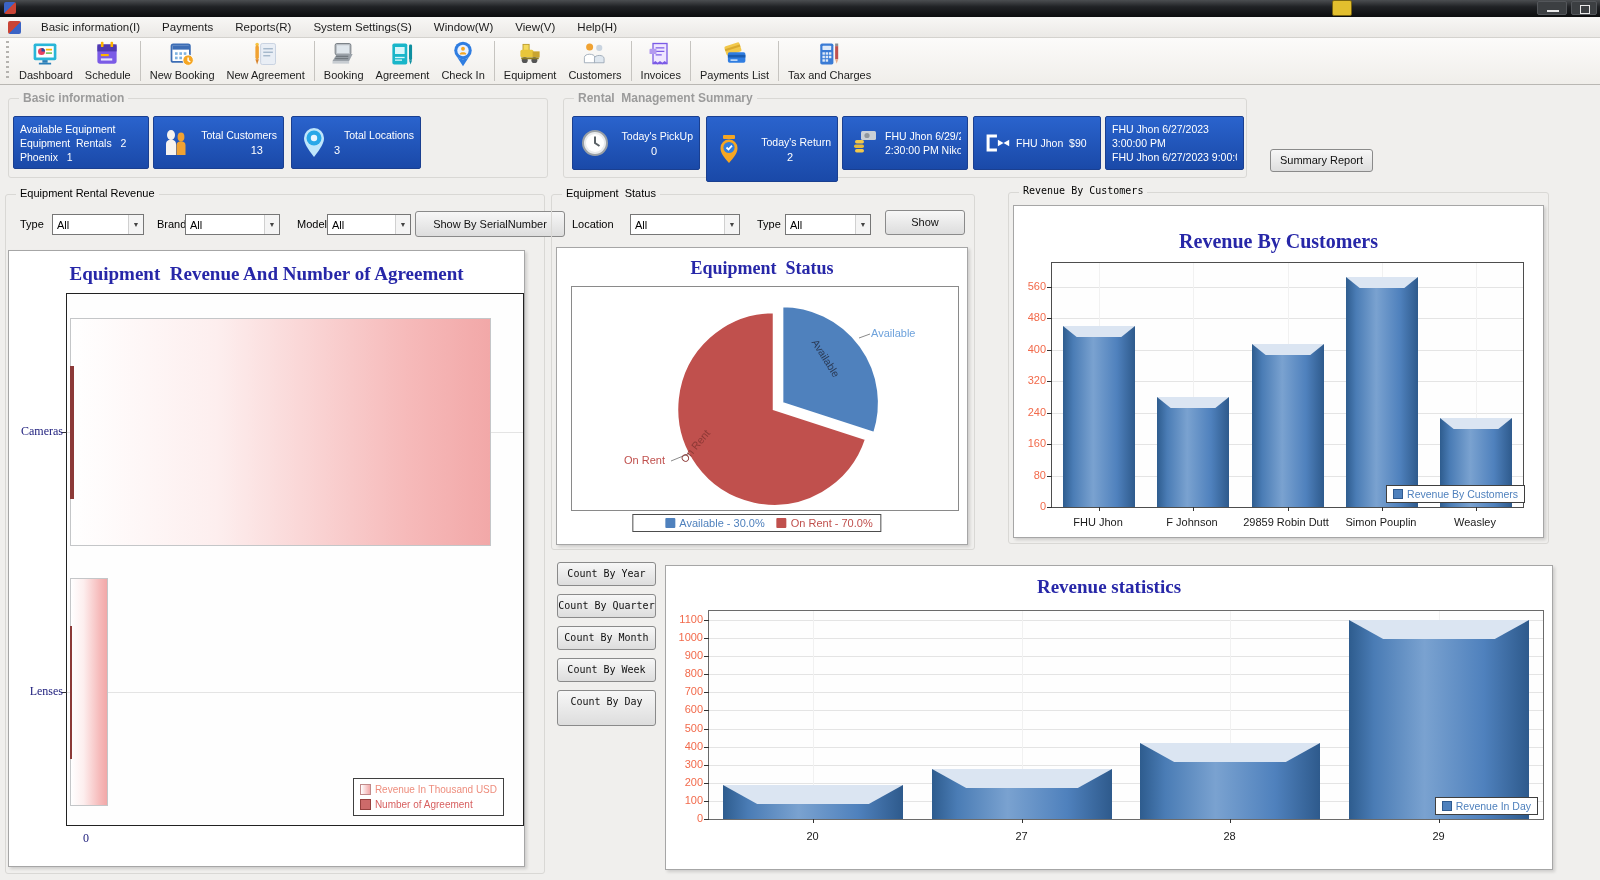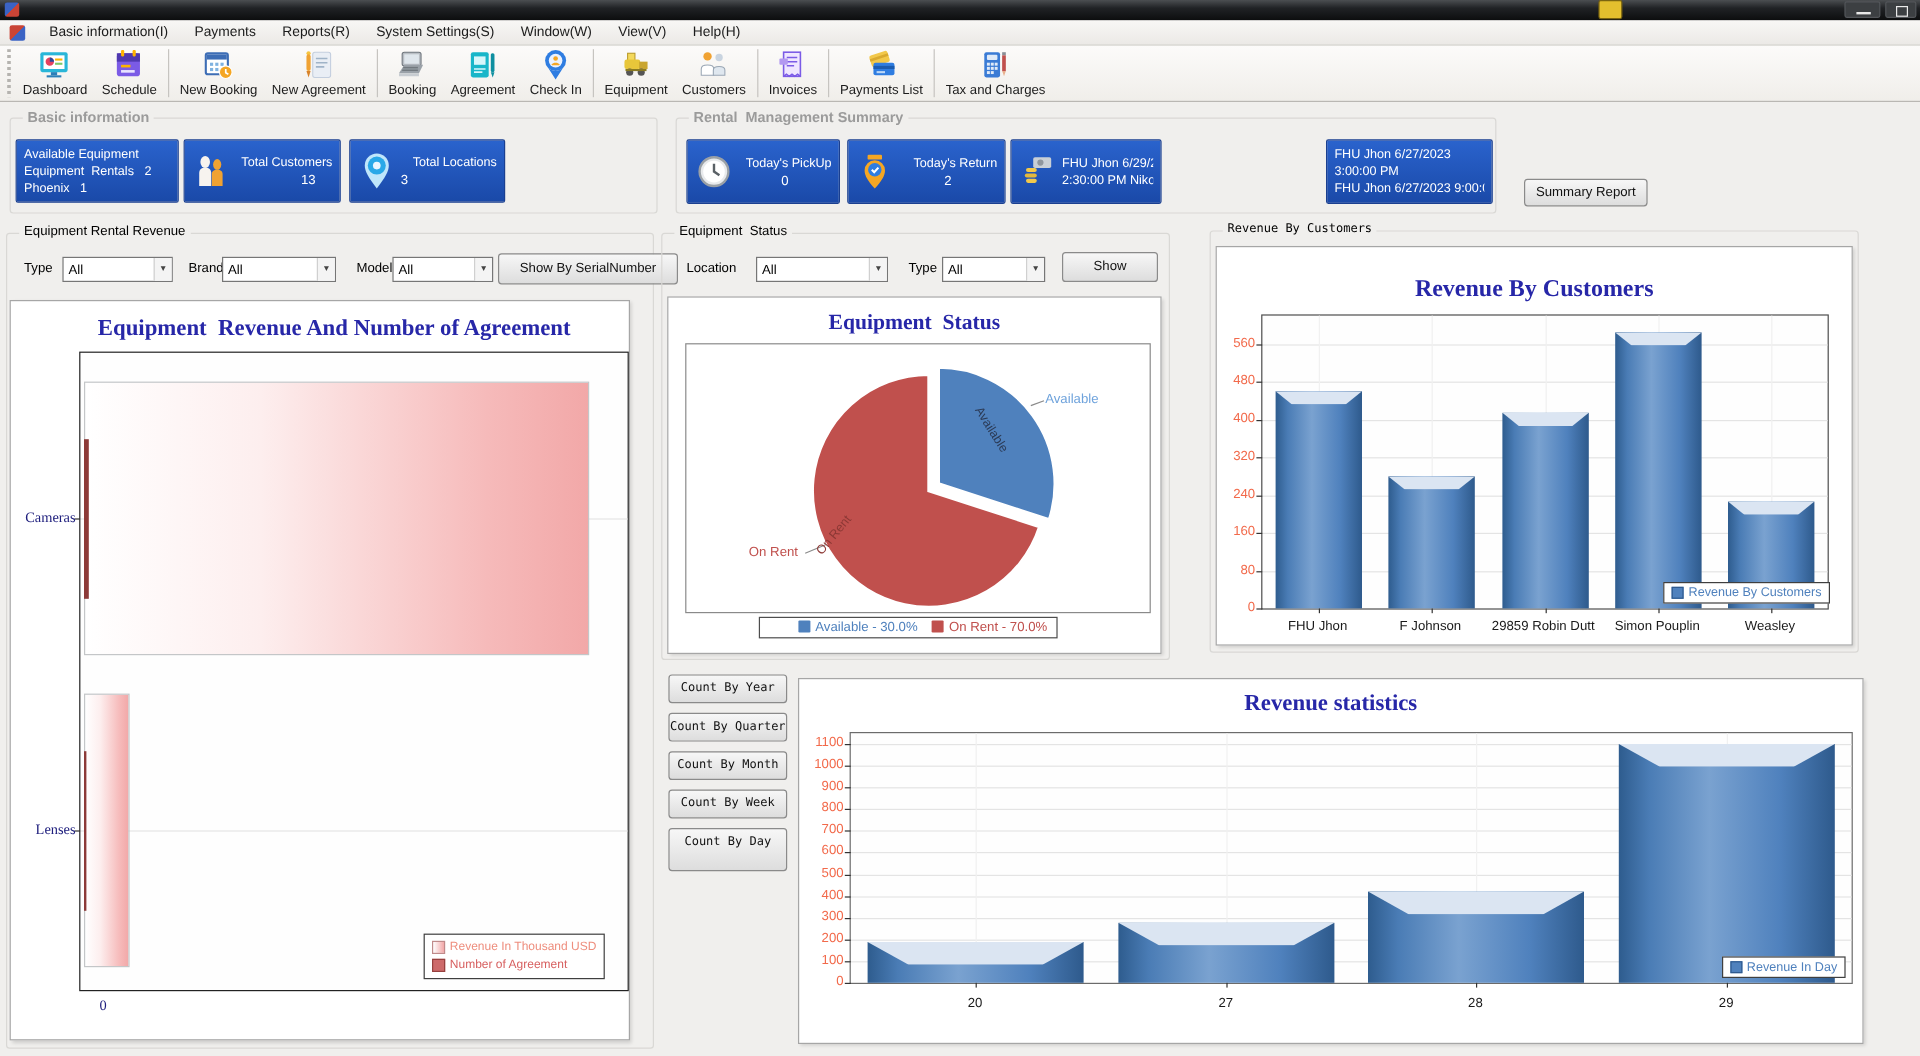--- a/index.html
+++ b/index.html
@@ -326,21 +326,21 @@
         <div class="tile-icon"><svg xmlns="http://www.w3.org/2000/svg" viewBox="0 0 32 32">
             <circle cx="16" cy="16" r="12" fill="#e8eaec" stroke="#9aa0a6" stroke-width="2"></circle>
             <circle cx="16" cy="16" r="9" fill="#fff"></circle>
             <path d="M16 9.5V16l4.5 3" stroke="#5a6166" stroke-width="2" fill="none"></path>
           </svg></div>
         <div class="tile-col">
           <div class="tile-label">Today's PickUp</div>
           <div class="tile-value" style="text-align: center; padding-right: 0px;">0</div>
         </div>
       </div>
-      <div class="tile" style="left: 142px; top: 17px; width: 132px; height: 54px;">
+      <div class="tile" style="left: 142px; top: 17px; width: 132px; height: 66px;">
         <div class="tile-icon"><svg xmlns="http://www.w3.org/2000/svg" viewBox="0 0 32 32">
             <rect x="10" y="2" width="12" height="4" rx="1" fill="#f5a623"></rect>
             <path d="M16 30c-5.5-6-8.5-10.5-8.5-15a8.5 8.5 0 1 1 17 0c0 4.5-3 9-8.5 15z" fill="#f5a623"></path>
             <circle cx="16" cy="14.5" r="5.6" fill="#2f7de1"></circle>
             <path d="M13.5 14.5l2 2 3.5-3.8" stroke="#fff" stroke-width="1.8" fill="none"></path>
           </svg></div>
         <div class="tile-col">
           <div class="tile-label">Today's Return</div>
           <div class="tile-value" style="text-align: center; padding-right: 0px;">2</div>
         </div>
@@ -351,37 +351,47 @@
             <circle cx="18" cy="8.5" r="2.6" fill="#8f969e"></circle>
             <rect x="6" y="13" width="9" height="3.4" rx="1.7" fill="#f2c84b"></rect>
             <rect x="5" y="17.5" width="10" height="3.4" rx="1.7" fill="#e3b93d"></rect>
             <rect x="6" y="22" width="9" height="3.4" rx="1.7" fill="#f2c84b"></rect>
           </svg></div>
         <div class="tile-col tile-lines">
           <div>FHU Jhon 6/29/2023</div>
           <div>2:30:00 PM Nikon D5</div>
         </div>
       </div>
+      <div class="tile" style="left: 409px; top: 17px; width: 128px; height: 54px;">
+        <div class="tile-icon"><svg xmlns="http://www.w3.org/2000/svg" viewBox="0 0 34 32">
+            <path d="M7 7h11v3.2h-7.8v11.6H18V25H7z" fill="#fff"></path>
+            <path d="M19 12.5l6 3.5-6 3.5z" fill="#fff"></path>
+            <path d="M31 12.5L25 16l6 3.5z" fill="#fff"></path>
+          </svg></div>
+        <div class="tile-col tile-lines">
+          <div>FHU Jhon  $90</div>
+        </div>
+      </div>
       <div class="tile" style="left: 541px; top: 17px; width: 139px; height: 54px;">
         <div class="tile-col tile-lines">
           <div>FHU Jhon 6/27/2023</div>
           <div>3:00:00 PM</div>
           <div>FHU Jhon 6/27/2023 9:00:0</div>
         </div>
       </div>
     </div>
   <div class="btn" style="left:1270px;top:149px;width:103px;height:23px;line-height:21px;">Summary Report</div>
 
   <div class="gb" style="left:5px;top:194px;width:540px;height:680px;">
     <span class="gb-label dark">Equipment Rental Revenue</span>
   </div>
   <div id="rev-filter-row"></div>
   <div class="btn" style="left:415px;top:211px;width:150px;height:26px;line-height:24px;">Show By SerialNumber</div>
 
-  <div class="panel" id="rev-panel" style="left:8px;top:250px;width:517px;height:617px;padding-left:12px;">
+  <div class="panel" id="rev-panel" style="left:8px;top:250px;width:517px;height:617px;">
     <div class="chart-title" style="top:12px;font-size:19px;">Equipment  Revenue And Number of Agreement</div>
     <div class="plot" id="rev-plot" style="left:57px;top:42px;width:458px;height:533px;border-color:#222;">
         <div class="grid" style="top: 138px;"></div>
         <div class="grid" style="top: 398px;"></div>
         <div class="hbar" style="left: 3px; top: 24px; width: 421px; height: 228px;"></div>
         <div class="hbar2" style="left: 3px; top: 72px; width: 4px; height: 133px;"></div>
         <div class="cat-tick" style="left: -5px; top: 138px;"></div>
         <div class="hbar" style="left: 3px; top: 284px; width: 38px; height: 228px;"></div>
         <div class="hbar2" style="left: 3px; top: 332px; width: 2px; height: 133px;"></div>
         <div class="cat-tick" style="left: -5px; top: 398px;"></div>

